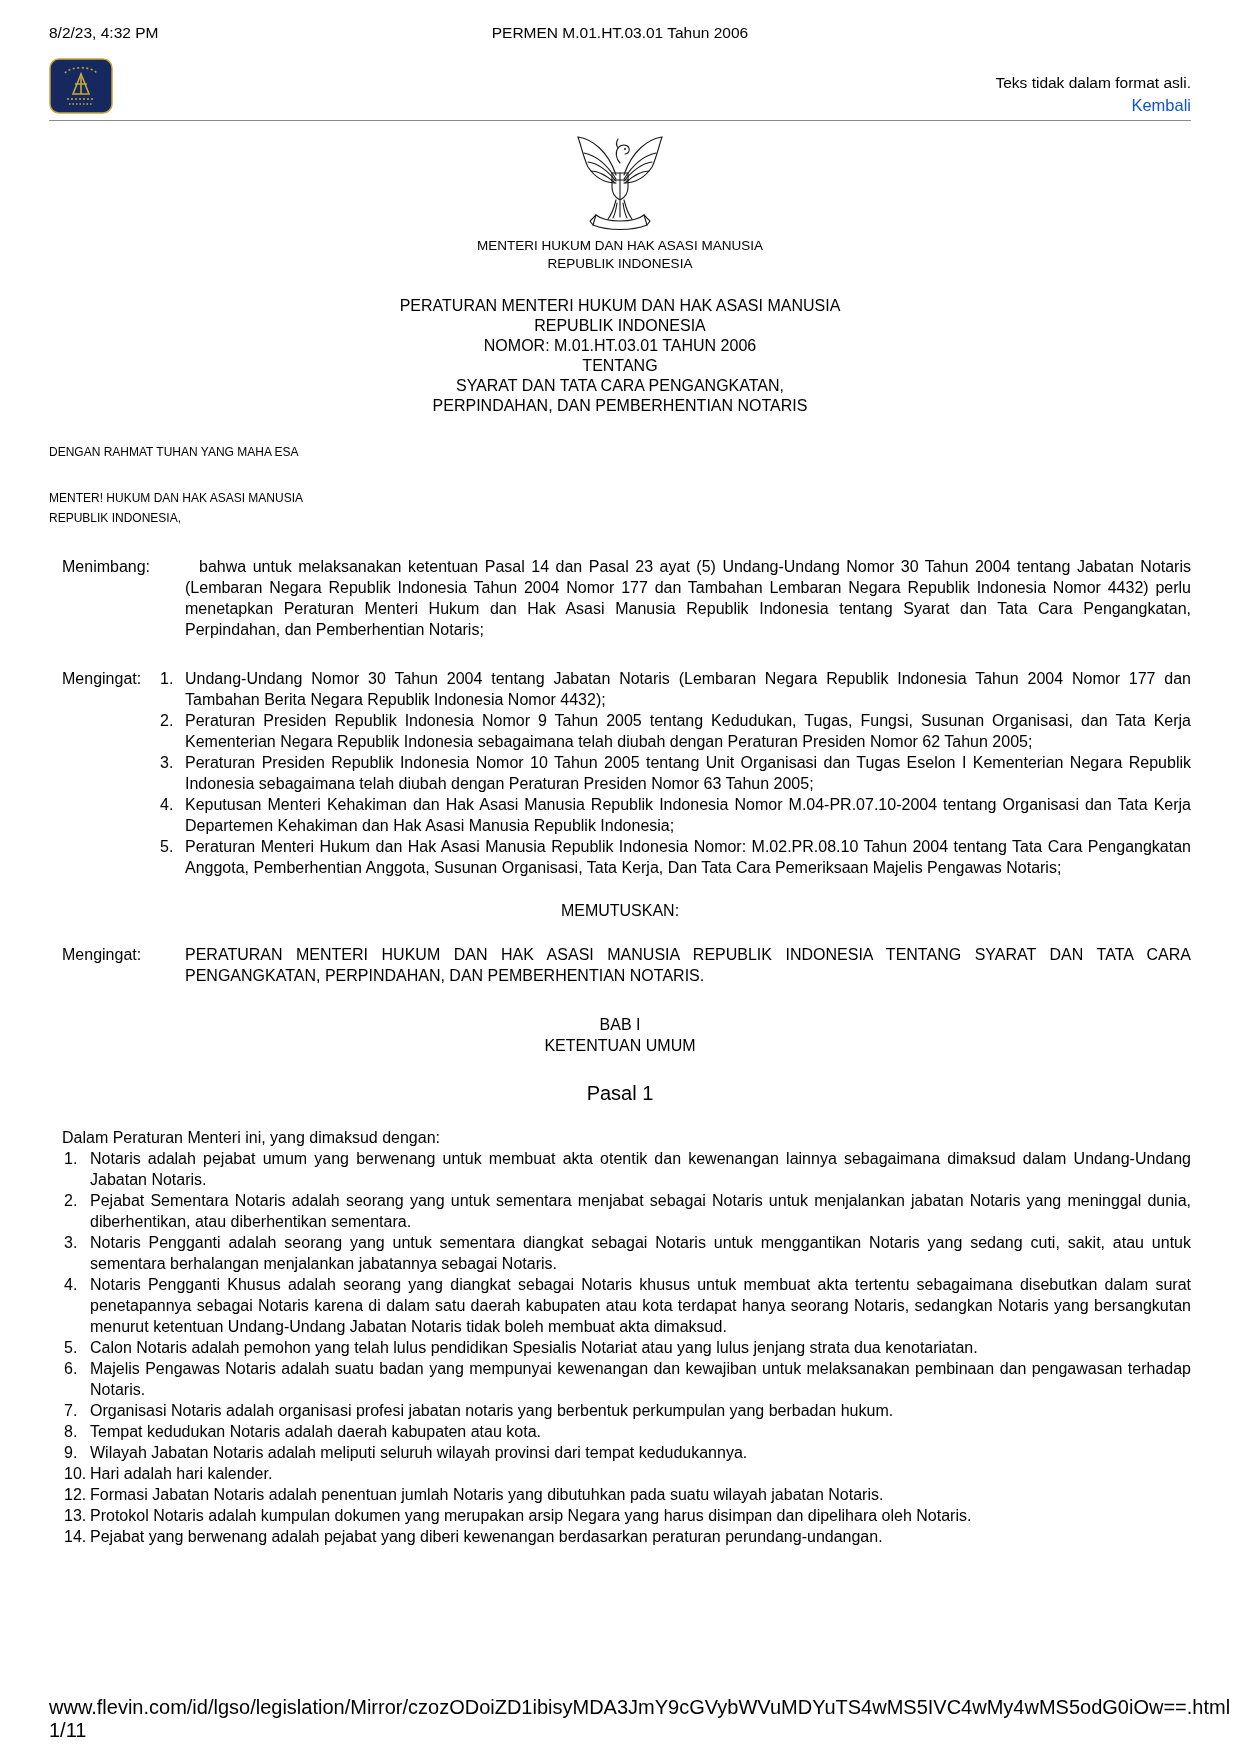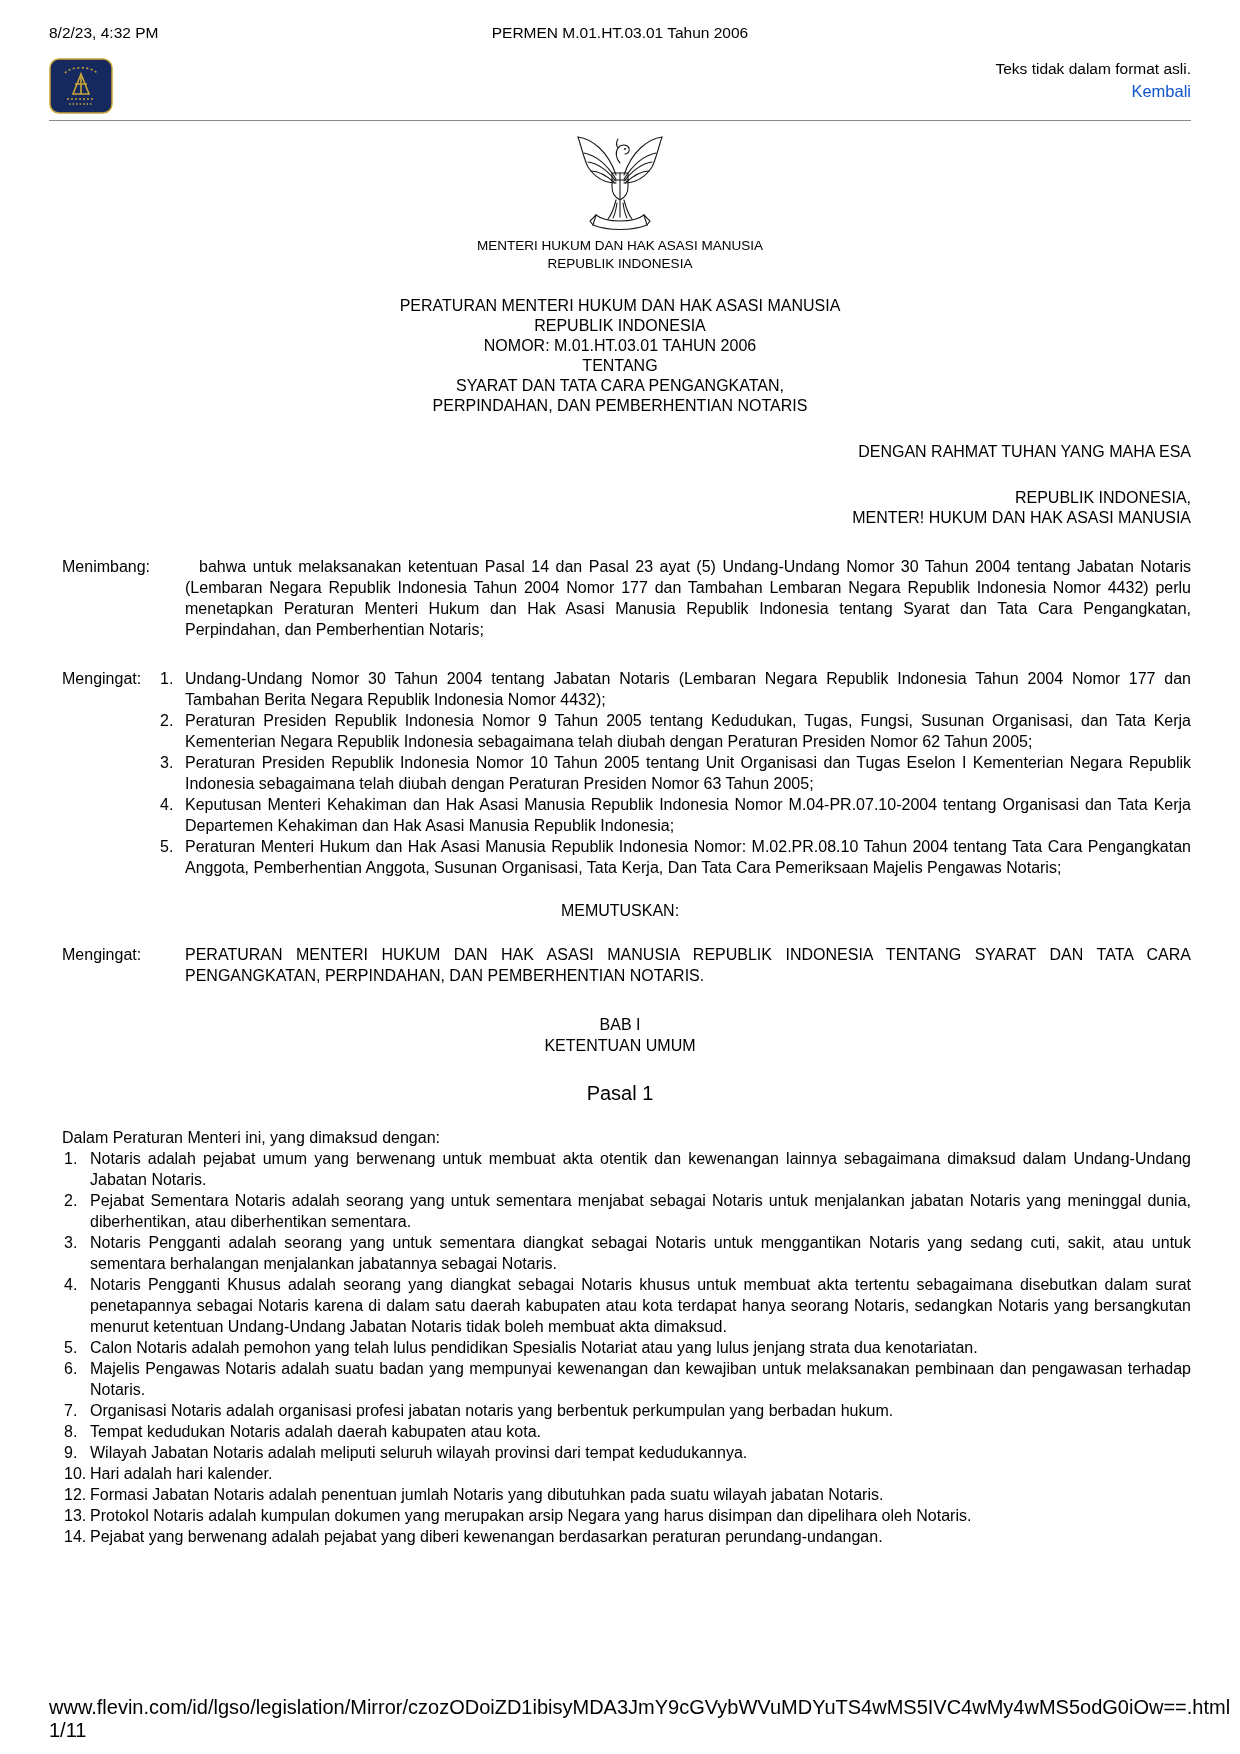--- a/index.html
+++ b/index.html
@@ -14,31 +14,31 @@
     font-family: "Liberation Sans", sans-serif;
     padding: 20px 49px 0 49px;
     overflow: hidden;
   }
   
   .print-header { display: grid; grid-template-columns: 1fr auto 1fr; font-size: 15.5px; }
   .ph-left  { justify-self: start; }
   .ph-center{ justify-self: center; }
   .ph-right { justify-self: end; }
 
-  .topbar { display: flex; justify-content: space-between; align-items: flex-start; margin-top: 16px; gap: 15px; }
+  .topbar { display: flex; justify-content: space-between; align-items: flex-end; margin-top: 16px; gap: 15px; }
   .top-right { text-align: right; font-size: 15.5px; line-height: 1.45; }
   .back-link { color: var(--link-blue, #1155CC); font-size: 16.5px; text-decoration: none; cursor: pointer; display: inline-block; }
 
   .rule { border: none; border-top: 1px solid #8a8a8a; margin: 2px 0 0 0; }
 
   .emblem-wrap { text-align: center; margin-top: 8px; }
   .ministry { text-align: center; font-size: 13.5px; line-height: 1.3; }
 
   .title-block { text-align: center; font-size: 16px; line-height: 20px; margin-top: 24px; }
-  .center-line { text-align: right; font-size: 16px; line-height: 20px; }
+  .center-line { text-align: left; font-size: 12px; line-height: 20px; }
   .invocation { margin-top: 26px; }
   .authority  { margin-top: 26px; }
 
   .clause { display: grid; grid-template-columns: 98px 1fr; margin-top: 28px; padding-left: 13px; font-size: 16px; line-height: 21px; }
   .clause-body { text-align: justify; padding-left: 25px; }
   .indent-first { text-indent: 14px; }
 
   .num-item { position: relative; padding-left: 25px; text-align: justify; }
   .num-item .num { position: absolute; left: 0; top: 0; }
 
@@ -124,22 +124,22 @@
       <div>NOMOR: M.01.HT.03.01 TAHUN 2006</div>
       <div>TENTANG</div>
       <div>SYARAT DAN TATA CARA PENGANGKATAN,</div>
       <div>PERPINDAHAN, DAN PEMBERHENTIAN NOTARIS</div>
     </div>
 
   <div class="center-line invocation">DENGAN RAHMAT TUHAN YANG MAHA ESA</div>
 
   <div class="authority">
 
-  <div class="center-line">REPUBLIK INDONESIA,</div>
-      <div class="center-line">MENTER! HUKUM DAN HAK ASASI MANUSIA</div>
+  <div class="center-line">MENTER! HUKUM DAN HAK ASASI MANUSIA</div>
+      <div class="center-line">REPUBLIK INDONESIA,</div>
     </div>
 
   <div class="clause">
     <div>Menimbang:</div>
     <div class="clause-body indent-first">bahwa untuk melaksanakan ketentuan Pasal 14 dan Pasal 23 ayat (5) Undang-Undang Nomor 30 Tahun 2004 tentang Jabatan Notaris (Lembaran Negara Republik Indonesia Tahun 2004 Nomor 177 dan Tambahan Lembaran Negara Republik Indonesia Nomor 4432) perlu menetapkan Peraturan Menteri Hukum dan Hak Asasi Manusia Republik Indonesia tentang Syarat dan Tata Cara Pengangkatan, Perpindahan, dan Pemberhentian Notaris;</div>
   </div>
 
   <div class="clause">
     <div>Mengingat:</div>
     <div class="num-list">

